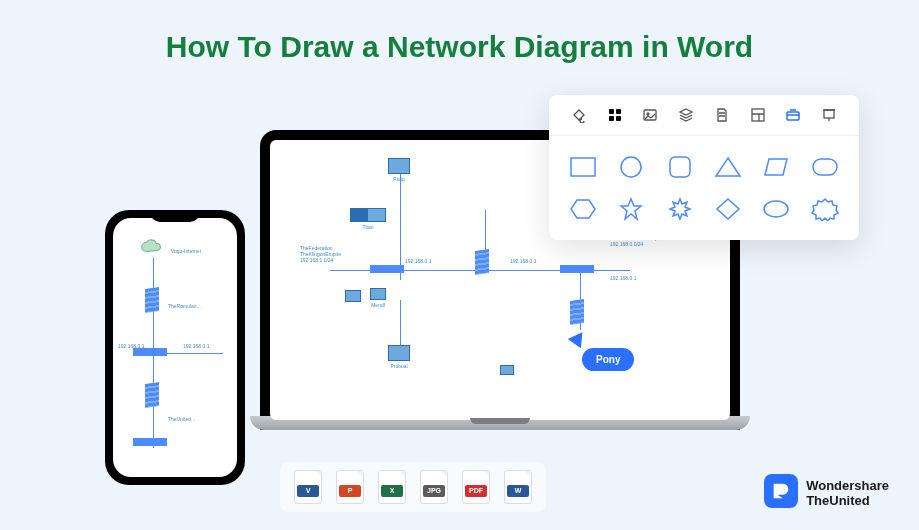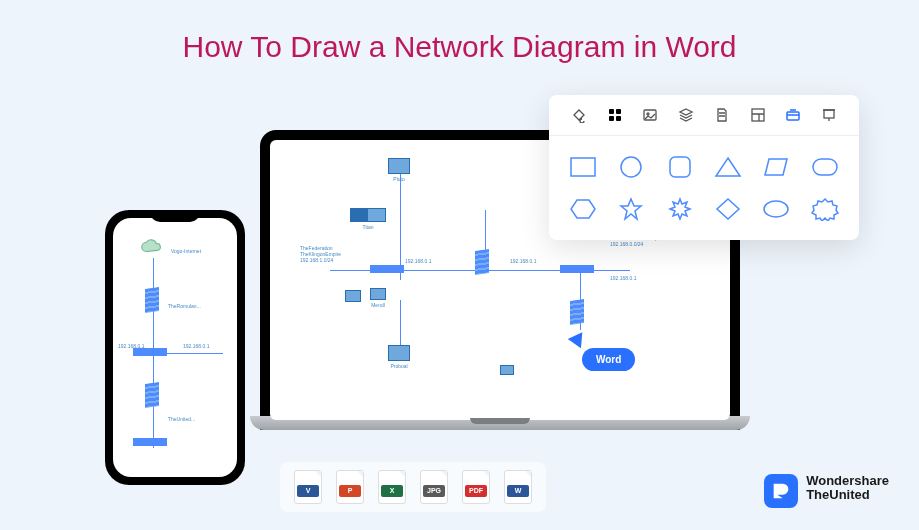--- a/index.html
+++ b/index.html
@@ -7,22 +7,22 @@
       width: 919px;
       height: 530px;
       background: #eef4fb;
       font-family: -apple-system, BlinkMacSystemFont, "Segoe UI", Arial, sans-serif;
       position: relative;
       overflow: hidden;
     }
     .title {
       text-align: center;
       font-size: 30px;
-      font-weight: 400;
-      color: #be185d;
+      font-weight: 700;
+      color: #15803d;
       padding-top: 30px;
     }
     
     .laptop {
       position: absolute;
       left: 250px;
       top: 130px;
       width: 500px;
       height: 340px;
     }
@@ -178,21 +178,21 @@
     .fi-x .file-badge { background: #1e7145; }
     .fi-jpg .file-badge { background: #5a5a5a; }
     .fi-pdf .file-badge { background: #d32f2f; }
     .fi-w .file-badge { background: #2b579a; }
     
     .brand {
       position: absolute;
       right: 30px;
       bottom: 22px;
       display: flex;
-      align-items: flex-start;
+      align-items: flex-end;
       gap: 8px;
     }
     .brand-logo {
       width: 34px;
       height: 34px;
       background: #2970ff;
       border-radius: 8px;
       display: flex;
       align-items: center;
       justify-content: center;
@@ -318,21 +318,21 @@
           <span class="node-label">Proboal</span>
         </div>
         <div class="node" style="left:300px;top:160px">
           <div class="dev-server"></div>
         </div>
         <div class="node" style="left:230px;top:225px">
           <div class="dev-box" style="width:14px;height:10px"></div>
         </div>
 
         <div class="pony-cursor" style="left:300px;top:195px"></div>
-        <div class="pony-bubble" style="left:312px;top:208px">Word</div>
+        <div class="pony-bubble" style="left:312px;top:208px">Pony</div>
       </div>
     </div>
   </div>
   <div class="laptop-base">
     <div class="laptop-notch"></div>
   </div>
 </div>
 
 <div class="phone">
   <div class="phone-notch"></div>

